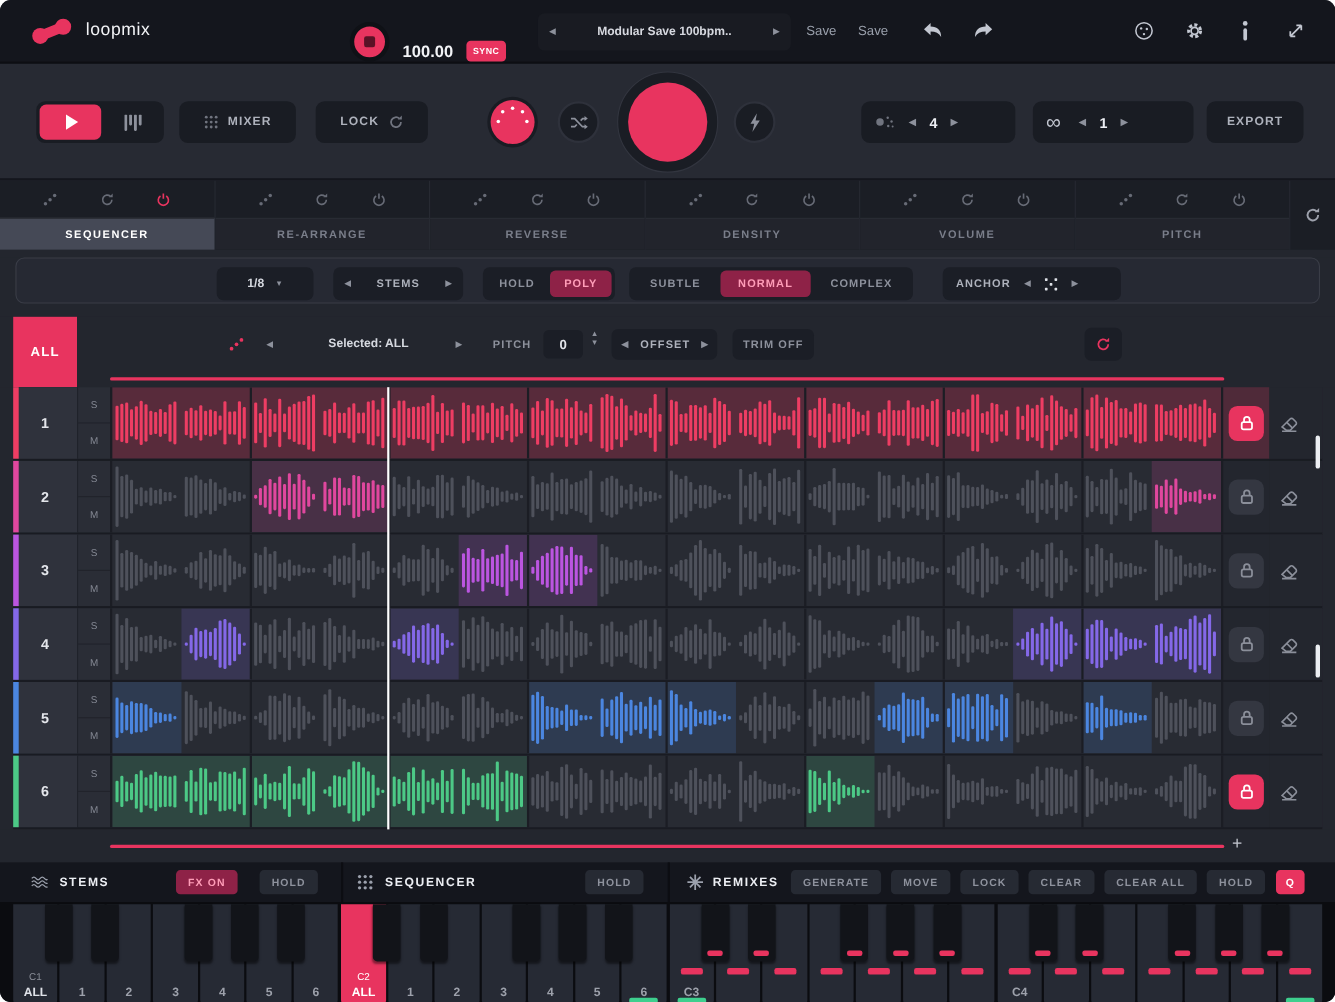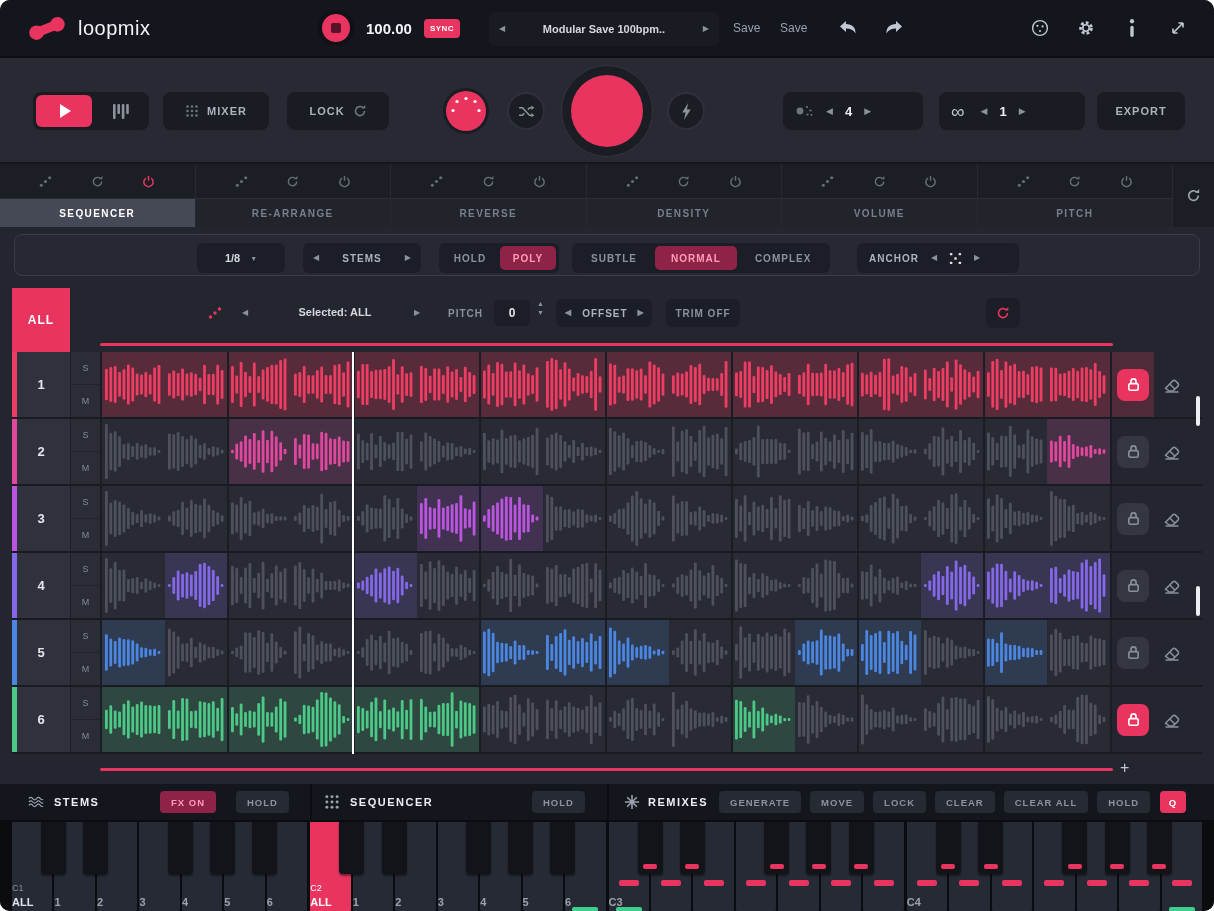--- a/index.html
+++ b/index.html
@@ -6,22 +6,22 @@
   html,body{background:#ffffff}
   body{font-family:"Liberation Sans",sans-serif;-webkit-font-smoothing:antialiased}
   .app{position:relative;width:1214px;height:911px;background:#23262e;border-radius:10px;overflow:hidden;user-select:none}
   .ic svg,.mic svg,.hicon svg{width:100%;height:100%;display:block}
 
   
   .topbar{position:relative;height:58px;background:#14161d;border-bottom:2px solid #0d0e13}
   .logo{position:absolute;left:28px;top:0;height:56px;display:flex;align-items:center;gap:12px}
   .logo-icon{width:38px;height:25px;color:var(--accent);display:inline-flex}
   .logo-icon svg{width:100%;height:100%}
-  .logo-text{font-size:20px;color:#f2f3f6;letter-spacing:.5px}
-  .transport-cluster{position:absolute;left:318px;top:0;height:56px;display:flex;align-items:center;gap:12px}
+  .logo-text{font-size:16px;color:#f2f3f6;letter-spacing:.5px}
+  .transport-cluster{position:absolute;left:318px;top:0;height:56px;display:flex;align-items:flex-end;gap:12px}
   .stop-btn{width:36px;height:36px;border-radius:50%;background:var(--accent);border:4px solid #0f1116;display:flex;align-items:center;justify-content:center;cursor:pointer}
   .stop-square{width:10px;height:10px;border-radius:2px;background:#5a1226}
   .bpm{font-size:15px;font-weight:bold;color:#f2f3f6}
   .sync-badge{background:var(--accent);color:#fff;font-size:8px;font-weight:bold;letter-spacing:.5px;padding:5px 6px;border-radius:4px}
   .preset-box{position:absolute;left:489px;top:12px;width:230px;height:34px;background:#191b22;border-radius:6px;display:flex;align-items:center;justify-content:space-between;padding:0 10px}
   .preset-name{font-size:11px;font-weight:bold;color:#d6d8df;white-space:nowrap;overflow:hidden}
   .chev{font-size:8px;color:#8d919c;cursor:pointer;line-height:1}
   .txtbtn{position:absolute;top:0;height:56px;display:flex;align-items:center;font-size:12px;color:#9aa0ac;cursor:pointer}
   .load{left:733px}.save{left:780px}
   .undoredo{position:absolute;left:838px;top:0;height:56px;display:flex;align-items:center;gap:26px}
@@ -150,21 +150,21 @@
   .remix-chips .bchip{position:static}
   .bdiv{position:absolute;top:0;bottom:0;width:2px;background:#0c0d12}
   .d1{left:310px}.d2{left:607px}
 
   
   .keyboard{display:flex;height:98px;background:#0b0c10;padding:2px 12px 4px;gap:3px}
   .octave{flex:1;position:relative;display:flex;gap:2px}
   .wkey{flex:1;background:#262a34;border-radius:0 0 5px 5px;position:relative;cursor:pointer}
   .wkey.pink{background:var(--accent)}
   .bkey{position:absolute;top:0;width:25px;height:52px;background:#121419;border-radius:0 0 4px 4px;z-index:2;cursor:pointer;box-shadow:0 2px 2px rgba(0,0,0,.45)}
-  .klabels{position:absolute;bottom:5px;left:0;right:0;line-height:1.3;pointer-events:none}
+  .klabels{position:absolute;bottom:5px;left:0;right:0;text-align:center;line-height:1.3;pointer-events:none}
   .kl1{font-size:9px;color:#8a8e98}
   .kl2{font-size:11px;font-weight:bold;color:#dfe2e8}
   .knum{font-size:11px;font-weight:bold;color:#9da1ab}
   .wkey.pink .kl1,.wkey.pink .kl2{color:#fff}
   .bind{position:absolute;bottom:5px;left:50%;transform:translateX(-50%);width:14px;height:5px;background:var(--accent);border-radius:2px}
   .wind{position:absolute;top:58px;left:50%;transform:translateX(-50%);width:20px;height:6px;background:var(--accent);border-radius:2px}
   .gind{position:absolute;bottom:2px;left:50%;transform:translateX(-50%);width:26px;height:5px;background:var(--green);border-radius:2px}
 </style>
 </head>
 <body>

